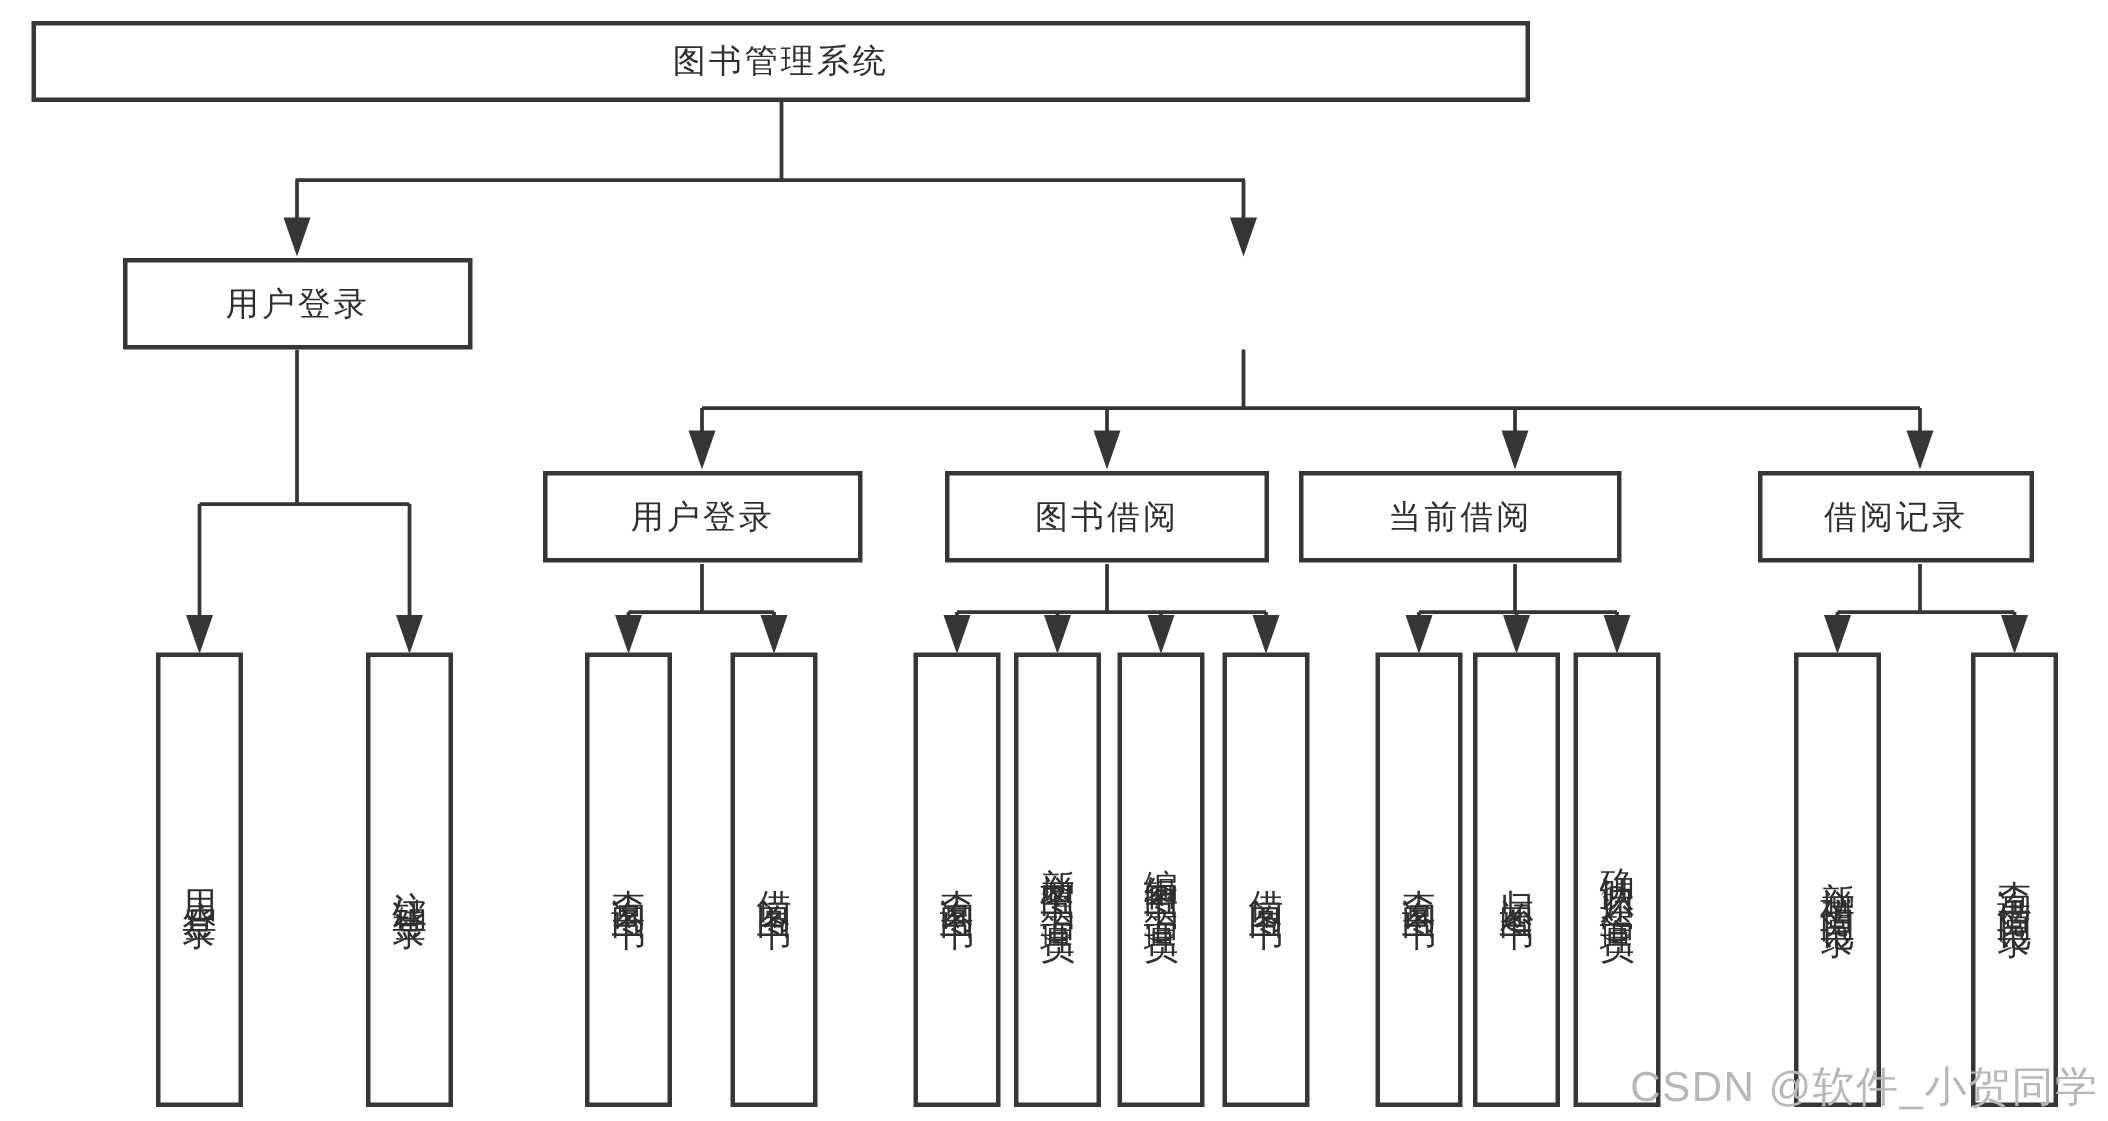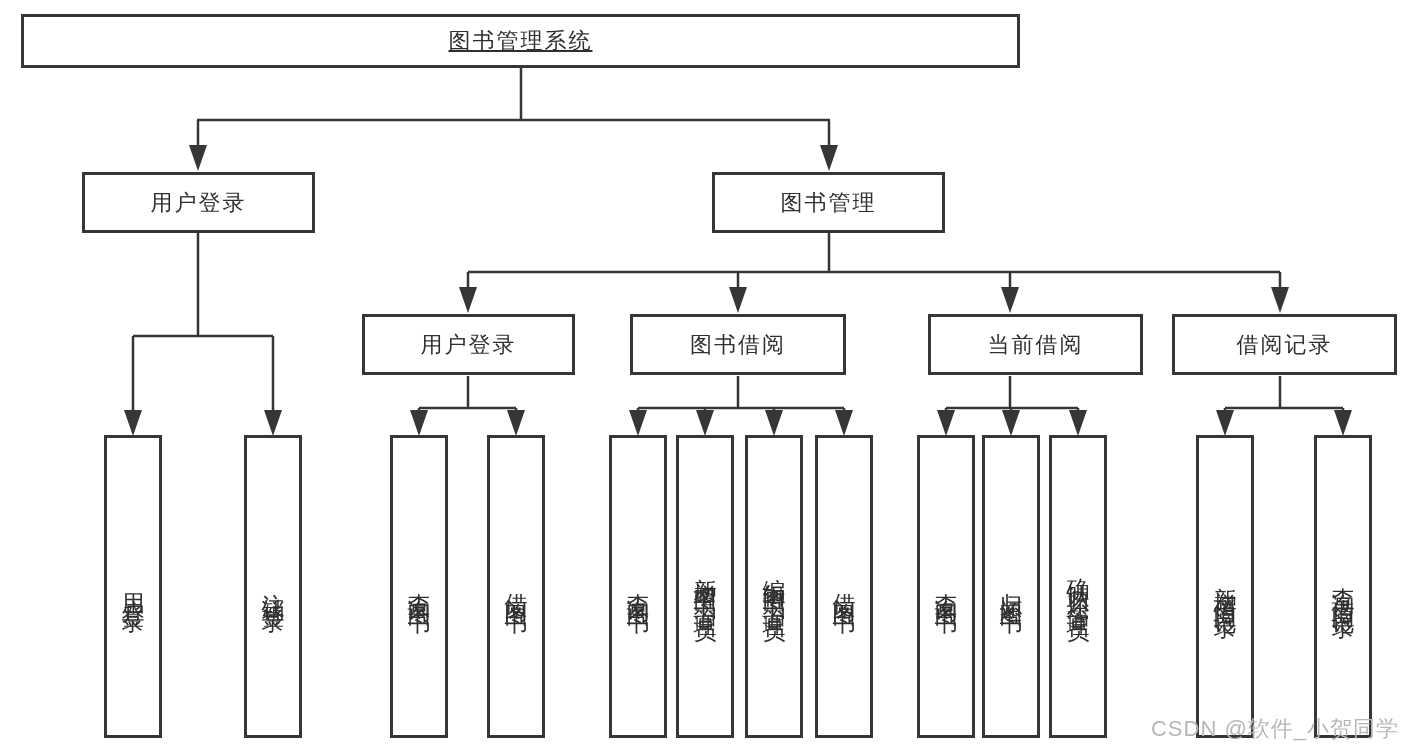--- a/index.html
+++ b/index.html
@@ -32,38 +32,38 @@
     white-space: nowrap;
   }
   .node.v span {
     writing-mode: vertical-rl;
     text-orientation: mixed;
     font-size: 23px;
     letter-spacing: 6px;
     line-height: 1;
   }
   
-  .n-root    { left: 21px;   top: 14px;  width: 999px; height: 54px; text-decoration: underline; }
+  .n-root    { left: 21px;   top: 14px;  width: 999px; height: 54px; }
   .n-login   { left: 82px;   top: 172px; width: 233px; height: 61px; }
   .n-mgmt    { left: 712px;  top: 172px; width: 233px; height: 61px; }
   .n-l3-0    { left: 362px;  top: 314px; width: 213px; height: 61px; }
   .n-l3-1    { left: 630px;  top: 314px; width: 216px; height: 61px; align-items: center; }
-  .n-l3-2    { left: 928px;  top: 314px; width: 215px; height: 61px; }
-  .n-l3-3    { left: 1172px; top: 314px; width: 225px; height: 61px; }
+  .n-l3-2    { left: 866px;  top: 314px; width: 215px; height: 61px; }
+  .n-l3-3    { left: 1172px; top: 314px; width: 184px; height: 61px; }
   .leaf      { top: 435px; width: 58px; height: 303px; }
   .lf-a0 { left: 104px; }  .lf-a1 { left: 244px; }
   .lf-b0 { left: 390px; }  .lf-b1 { left: 487px; }
   .lf-c0 { left: 609px; }  .lf-c1 { left: 676px; }  .lf-c2 { left: 745px; }  .lf-c3 { left: 815px; }
   .lf-d0 { left: 917px; }  .lf-d1 { left: 982px; }  .lf-d2 { left: 1049px; }
   .lf-e0 { left: 1196px; } .lf-e1 { left: 1314px; }
   .watermark {
     position: absolute;
     right: 6px;
     bottom: 3px;
-    font-size: 22px;
+    font-size: 28px;
     letter-spacing: 1px;
     color: #b7b7b7;
     white-space: nowrap;
   }
 </style>
 </head>
 <body>
 
 <div class="stage">
 
@@ -106,23 +106,20 @@
       <polygon points="1334,410 1352,410 1343,436"></polygon>
     </g>
   </svg>
 
   <div class="node h n-root">
     <span>图书管理系统</span>
   </div>
 
   <div class="node h n-login">
     <span>用户登录</span>
-  </div>
-  <div class="node h n-mgmt">
-    <span>图书管理</span>
   </div>
 
   <div class="node h n-l3-0">
     <span>用户登录</span>
   </div>
   <div class="node h n-l3-1">
     <span>图书借阅</span>
   </div>
   <div class="node h n-l3-2">
     <span>当前借阅</span>

